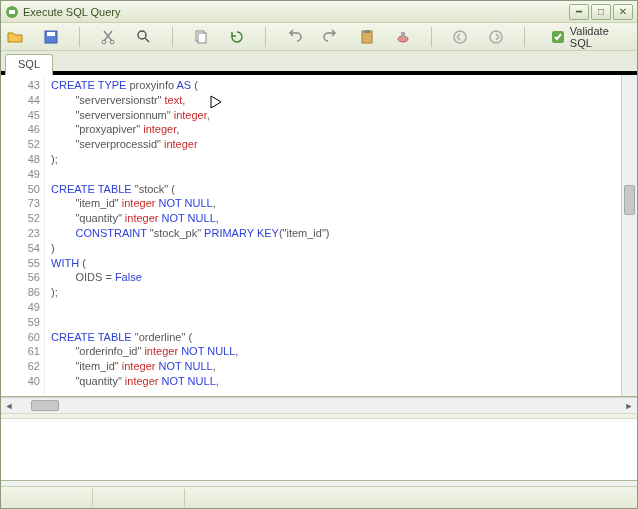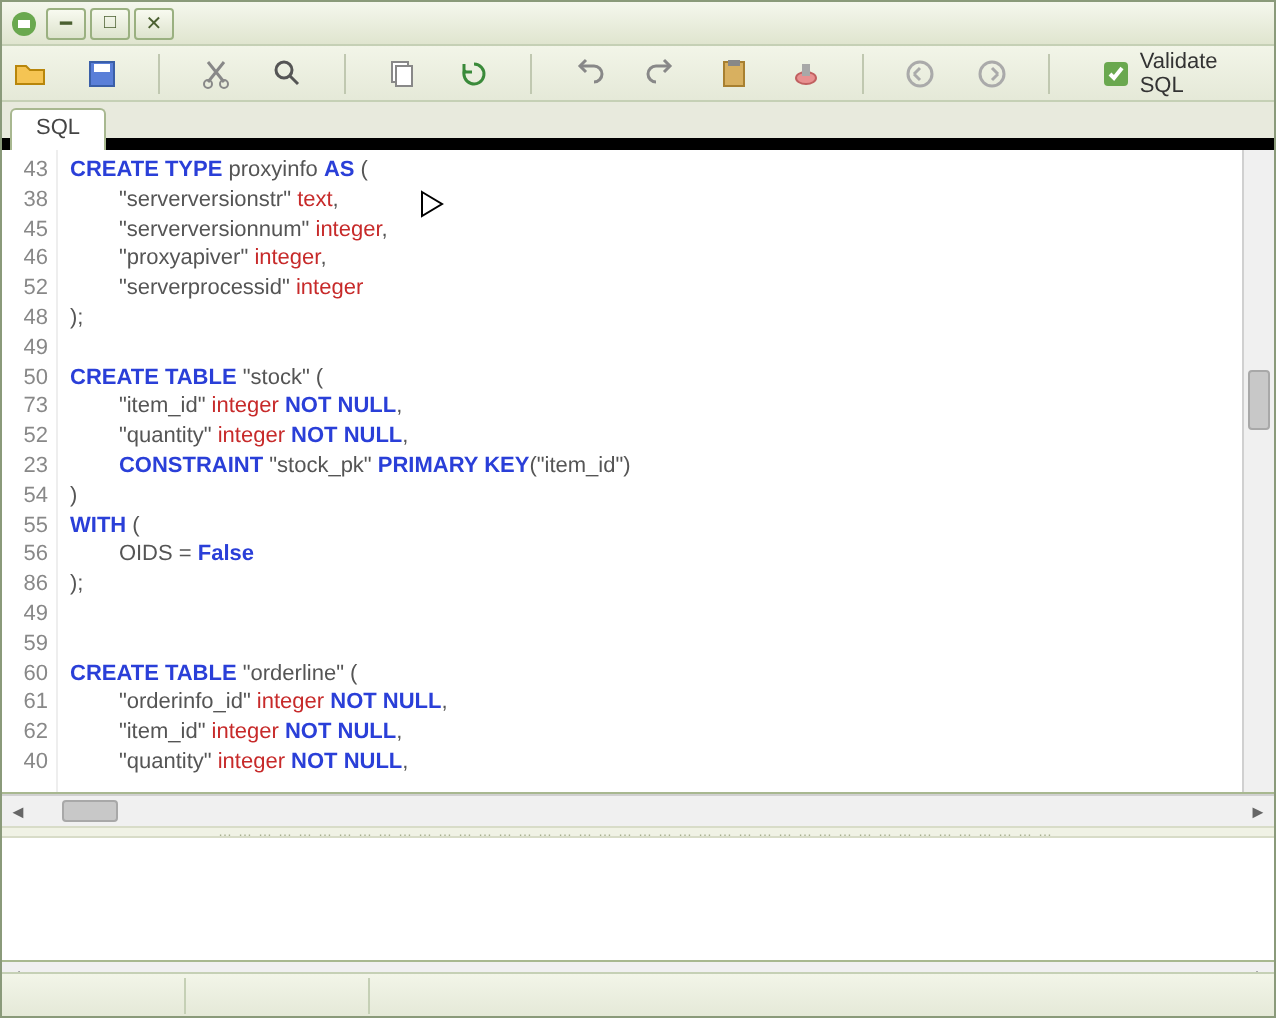--- a/index.html
+++ b/index.html
@@ -7,26 +7,26 @@
 .titlebar{height:22px;background:linear-gradient(#f5f7ed,#e0e5cf);display:flex;align-items:center;padding:0 4px;border-bottom:1px solid #c5d0b5}
 .titlebar .icon{margin-right:4px}
 .titlebar .title{flex:1;color:#3a5020;font-weight:400}
 .winbtns{display:flex;gap:2px}
 .winbtn{width:20px;height:16px;background:linear-gradient(#f8faf0,#dde3cd);border:1px solid #9ab080;border-radius:2px;display:flex;align-items:center;justify-content:center;color:#4a5f30;font-size:10px;cursor:pointer}
 .toolbar{height:28px;background:linear-gradient(#f2f5e8,#e5e9d8);border-bottom:1px solid #c5d0b5;display:flex;align-items:center;padding:0 4px;gap:16px}
 .toolbar .tb{width:22px;height:22px;border:1px solid transparent;border-radius:2px;display:flex;align-items:center;justify-content:center;cursor:pointer}
 .toolbar .sep{width:1px;height:20px;background:#c0c8b0;margin:0 2px}
 .toolbar .txtbtn{height:22px;padding:0 6px;display:flex;align-items:center;gap:4px;border:1px solid transparent;border-radius:2px;cursor:pointer;color:#333}
 .toolbar .dd{font-size:8px;margin-left:2px;color:#555}
-.tabbar{height:24px;background:#e8eadd;padding:2px 4px 15px 4px;border-bottom:6px solid #000000}
+.tabbar{height:24px;background:#e8eadd;padding:2px 4px 15px 4px;border-bottom:4px solid #000000}
 .tab{display:inline-block;height:22px;padding:3px 12px;background:#fff;border:1px solid #a8b890;border-bottom:none;border-radius:3px 3px 0 0;color:#444;position:relative;top:1px}
 .editor-wrap{position:relative;height:322px;background:#fff;display:flex;border-bottom:1px solid #a8b890}
-.gutter{width:28px;background:#fff;text-align:right;padding:3px 4px 0 0;color:#888;font-family:Consolas,"Courier New",monospace;font-size:12px;line-height:14.8px;border-right:1px solid #eee}
+.gutter{width:44px;background:#fff;text-align:right;padding:3px 4px 0 0;color:#888;font-family:Consolas,"Courier New",monospace;font-size:12px;line-height:14.8px;border-right:1px solid #eee}
 .code{flex:1;padding:3px 0 0 6px;font-family:Consolas,"Courier New",monospace;font-size:12px;line-height:14.8px;color:#555;white-space:pre;overflow:hidden}
-.kw{color:#2a3fd8;font-weight:bold}
+.kw{color:#2a3fd8;font-weight:normal}
 .ty{color:#c72a2a}
 .vscroll{width:16px;background:#f0f0f0;border-left:1px solid #d0d0d0;position:relative}
 .vthumb{position:absolute;left:2px;right:2px;top:110px;height:30px;background:#c8c8c8;border:1px solid #a8a8a8;border-radius:2px}
 .hscroll{height:16px;background:#f0f0f0;border-top:1px solid #d0d0d0;position:relative;display:flex;align-items:center}
 .hthumb{position:absolute;left:30px;width:28px;top:2px;bottom:2px;background:#c8c8c8;border:1px solid #a8a8a8;border-radius:2px}
 .hscroll .arr{width:16px;height:14px;display:flex;align-items:center;justify-content:center;color:#666;font-size:9px}
 .hscroll .arr.right{position:absolute;right:0}
 .splitter{height:6px;background:#f0f2e5;border-top:1px solid #d8dcc8;border-bottom:1px solid #d8dcc8;text-align:center;color:#a8b090;font-size:7px;letter-spacing:3px;line-height:6px;overflow:hidden}
 .output{height:62px;background:#fff;border-bottom:1px solid #a8b890}
 .bottom-hscroll{height:16px;background:#f0f0f0;display:flex;align-items:center;position:relative}
@@ -38,20 +38,21 @@
 </head>
 <body>
 
 <div class="titlebar">
   <span class="icon">
     <svg width="14" height="14">
         <circle cx="7" cy="7" r="6" fill="#6aa84f"></circle>
         <rect x="4" y="5" width="6" height="4" fill="#fff"></rect>
       </svg>
   </span>
+  <span class="title">Execute SQL Query</span>
   <div class="winbtns">
     <div class="winbtn">━</div>
     <div class="winbtn">□</div>
     <div class="winbtn">✕</div>
   </div>
 </div>
 
 <div class="toolbar">
   <div class="tb">
       <svg width="16" height="16">
@@ -141,21 +142,21 @@
   </div>
 </div>
 
 <div class="tabbar">
   <div class="tab">SQL</div>
 </div>
 
 <div class="editor-wrap">
   <div class="gutter" id="gutter">
       <div>43</div>
-      <div>38</div>
+      <div>44</div>
       <div>45</div>
       <div>46</div>
       <div>52</div>
       <div>48</div>
       <div>49</div>
       <div>50</div>
       <div>73</div>
       <div>52</div>
       <div>23</div>
       <div>54</div>

